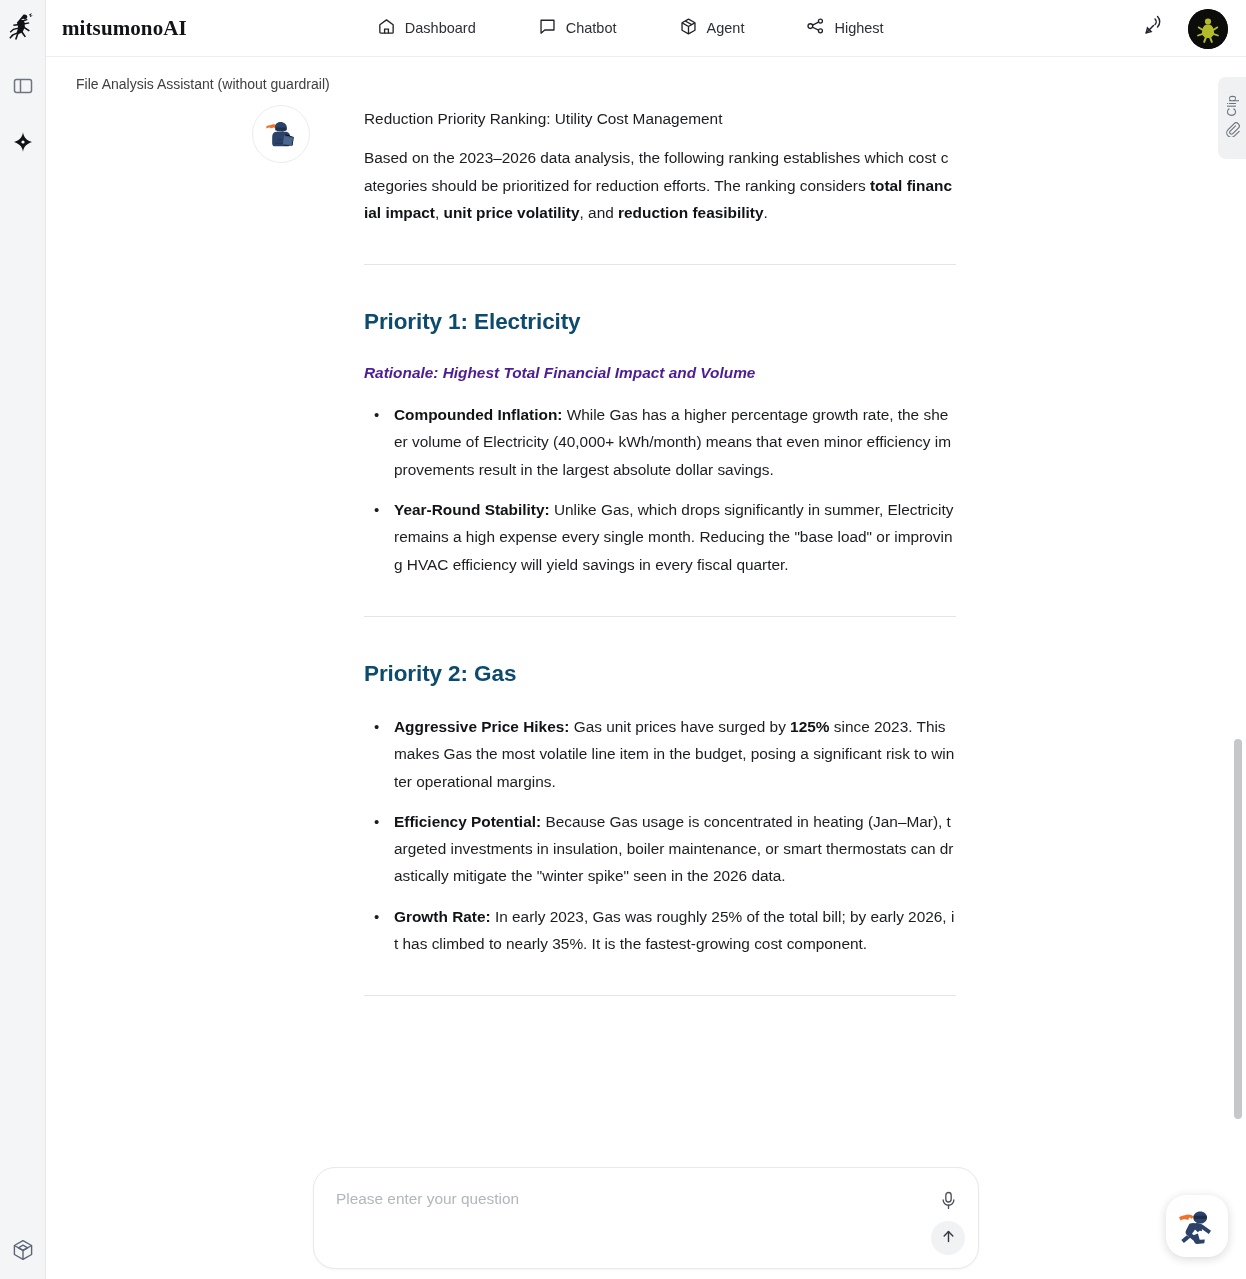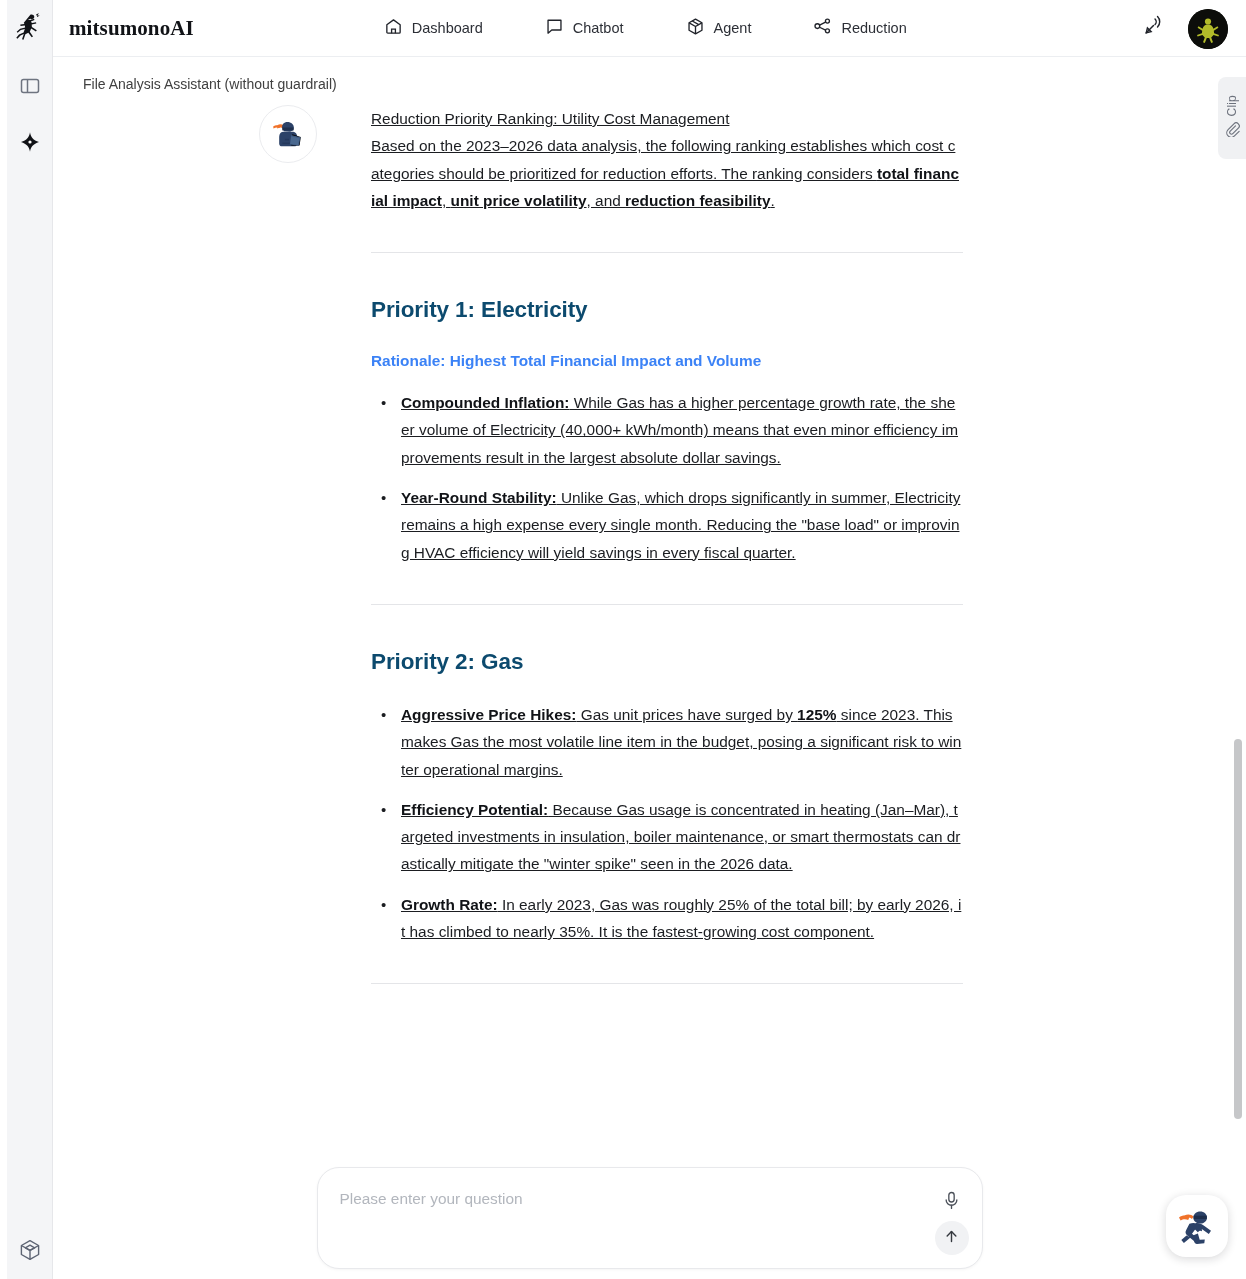--- a/index.html
+++ b/index.html
@@ -2,21 +2,21 @@
 <html><head>
 <meta charset="utf-8">
 <style>
   * { box-sizing: border-box; margin: 0; padding: 0; }
   html, body {
     width: 1246px; height: 1279px;
     font-family: "Liberation Sans", sans-serif;
     background: #ffffff;
     overflow: hidden;
   }
-  .app { position: relative; width: 1246px; height: 1279px; display: flex; padding-left: 7px; }
+  .app { position: relative; width: 1246px; height: 1279px; display: flex; }
 
   
   .rail {
     width: 46px; height: 1279px;
     background: #f4f5f7;
     border-right: 1px solid #e6e7ea;
     display: flex; flex-direction: column; align-items: center;
     flex: 0 0 46px;
   }
   .rail-logo { margin-top: 13px; width: 30px; height: 30px; display:flex; align-items:center; justify-content:center; }
@@ -70,35 +70,34 @@
     border: 1px solid #ebecef; background: #fff;
     display: flex; align-items: center; justify-content: center;
     flex: 0 0 58px;
   }
   .msg-body { margin-left: 54px; width: 658px; }
 
   .md { color: #1b1d21; }
   .md p, .md li {
     font-size: 15.4px; line-height: 27.3px;
     word-break: break-all;
-    text-decoration: underline;
   }
   .md .lead { margin-top: 0; }
-  .md .para2 { margin-top: 0; }
+  .md .para2 { margin-top: 12px; }
   .md hr {
     border: none; border-top: 1px solid #e4e5e8;
     margin: 38px 0 42px 0;
   }
   .md h2 {
     font-size: 22.5px; font-weight: 700; color: #0c4a6e;
     line-height: 30px; margin-bottom: 24px; letter-spacing: -.1px;
   }
   .md h3 {
-    font-size: 15.4px; font-weight: 700; color: #3b82f6;
-    line-height: 24px; margin-bottom: 16px;
+    font-size: 15.4px; font-weight: 700; color: #4c1d95;
+    line-height: 24px; margin-bottom: 16px; font-style: italic;
   }
   .md ul { list-style: none; }
   .md li {
     position: relative; padding-left: 30px; margin-bottom: 13px;
   }
   .md li:last-child { margin-bottom: 0; }
   .md li::before {
     content: "•"; position: absolute; left: 10px; top: 0;
     color: #1b1d21; font-size: 15px; line-height: 27.3px;
   }
@@ -258,21 +257,21 @@
           <span>
             <svg width="19" height="19" viewBox="0 0 20 20" aria-hidden="true">
               <g fill="none" stroke="#20232a" stroke-width="1.4">
                 <circle cx="15.2" cy="4.3" r="2.1"></circle>
                 <circle cx="15.2" cy="14.6" r="2.1"></circle>
                 <circle cx="4.6" cy="9.6" r="2.5"></circle>
                 <path d="M6.9 8.5l6.3-3.1M6.9 10.8l6.3 3"></path>
               </g>
             </svg>
           </span>
-          <span class="nav-label">Reduction</span>
+          <span class="nav-label">Highest</span>
         </div>
       </div>
 
       <div class="topright">
         <span>
           <svg width="25" height="25" viewBox="0 0 26 26" aria-hidden="true">
             <g fill="none" stroke="#20232a" stroke-width="1.5" stroke-linecap="round">
               <path d="M5.5 19.5L13 12"></path>
               <path d="M5.5 19.5l1.2-5 3.8 3.8z"></path>
               <path d="M14.6 11c1.6-1.6 1.6-4.2 0-5.8"></path>

